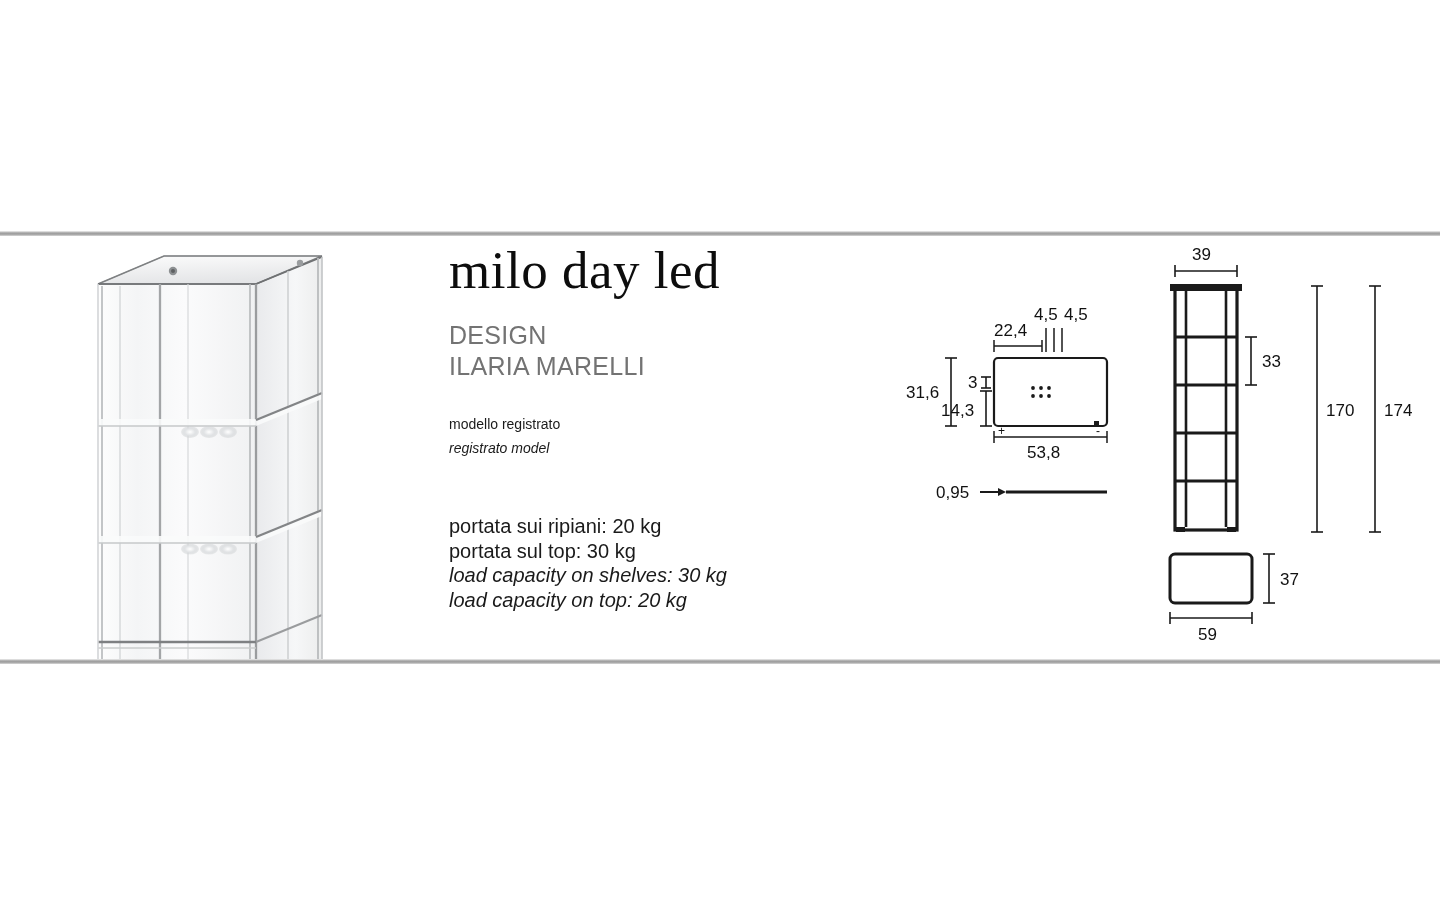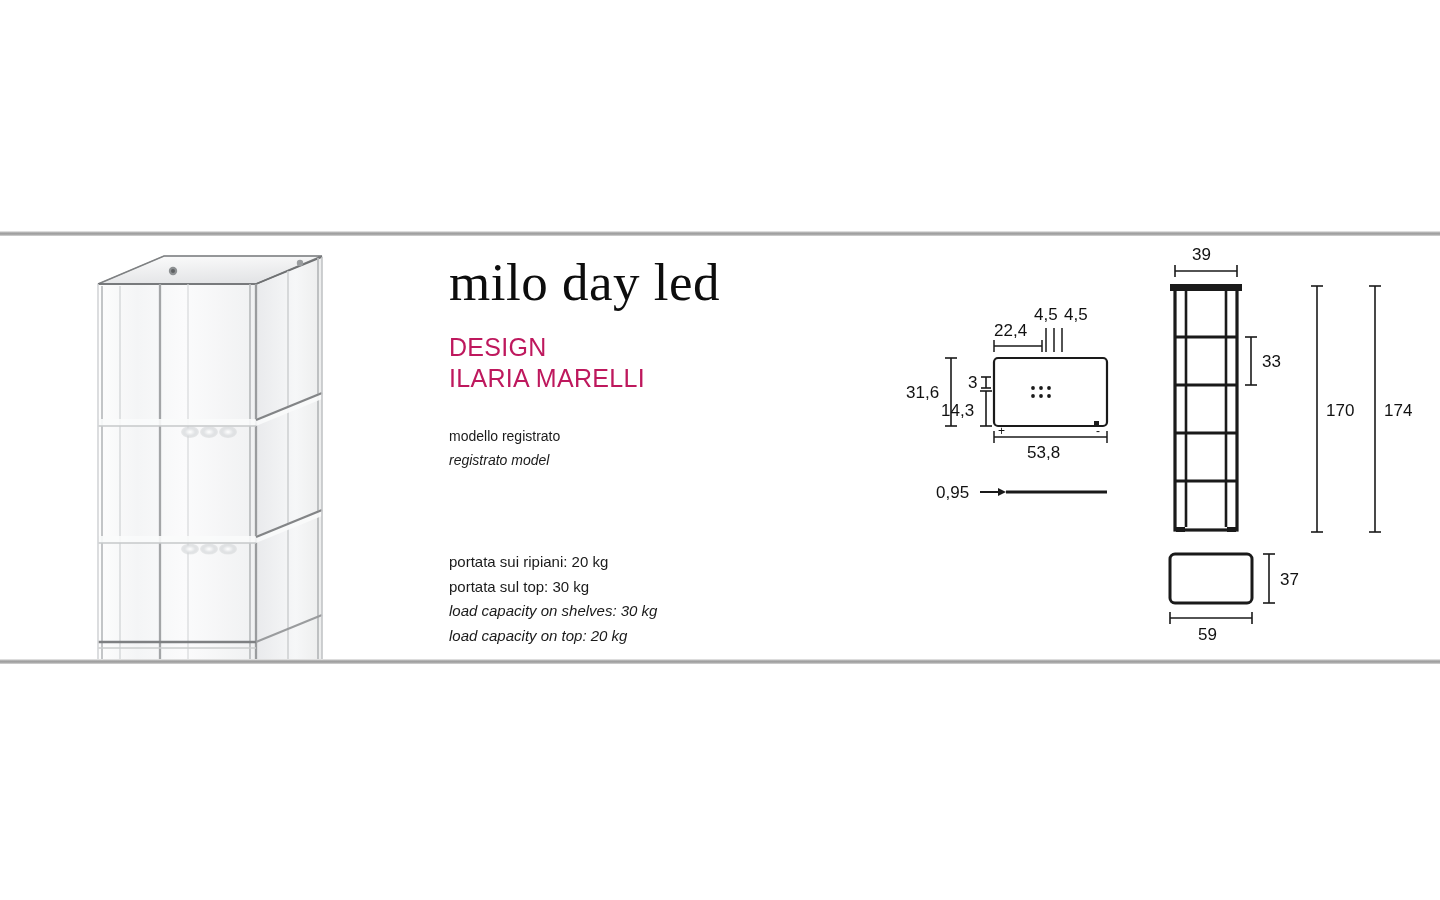--- a/index.html
+++ b/index.html
@@ -43,50 +43,50 @@
     width: 320px;
     height: 423px;
     overflow: hidden;
   }
   #photo svg { display: block; }
 
   
   #textcol {
     position: absolute;
     left: 449px;
-    top: 252px;
+    top: 240px;
     width: 400px;
   }
   #title {
     font-family: "Liberation Serif", serif;
     font-size: 53px;
     line-height: 60px;
     font-weight: 400;
     color: #0d0d0d;
     letter-spacing: 0.5px;
     margin: 0;
     white-space: nowrap;
   }
   #design-block {
     margin-top: 20px;
     font-size: 25px;
     line-height: 31px;
-    color: #be185d;
+    color: #737373;
     letter-spacing: 0.3px;
   }
   #registered-block {
     margin-top: 30px;
     font-size: 14px;
     line-height: 24px;
     color: #1a1a1a;
   }
   .ital { font-style: italic; }
   #capacity-block {
-    margin-top: 78px;
-    font-size: 15px;
+    margin-top: 54px;
+    font-size: 20px;
     line-height: 24.5px;
     color: #1a1a1a;
   }
 
   
   #drawings {
     position: absolute;
     left: 870px;
     top: 236px;
     width: 560px;

